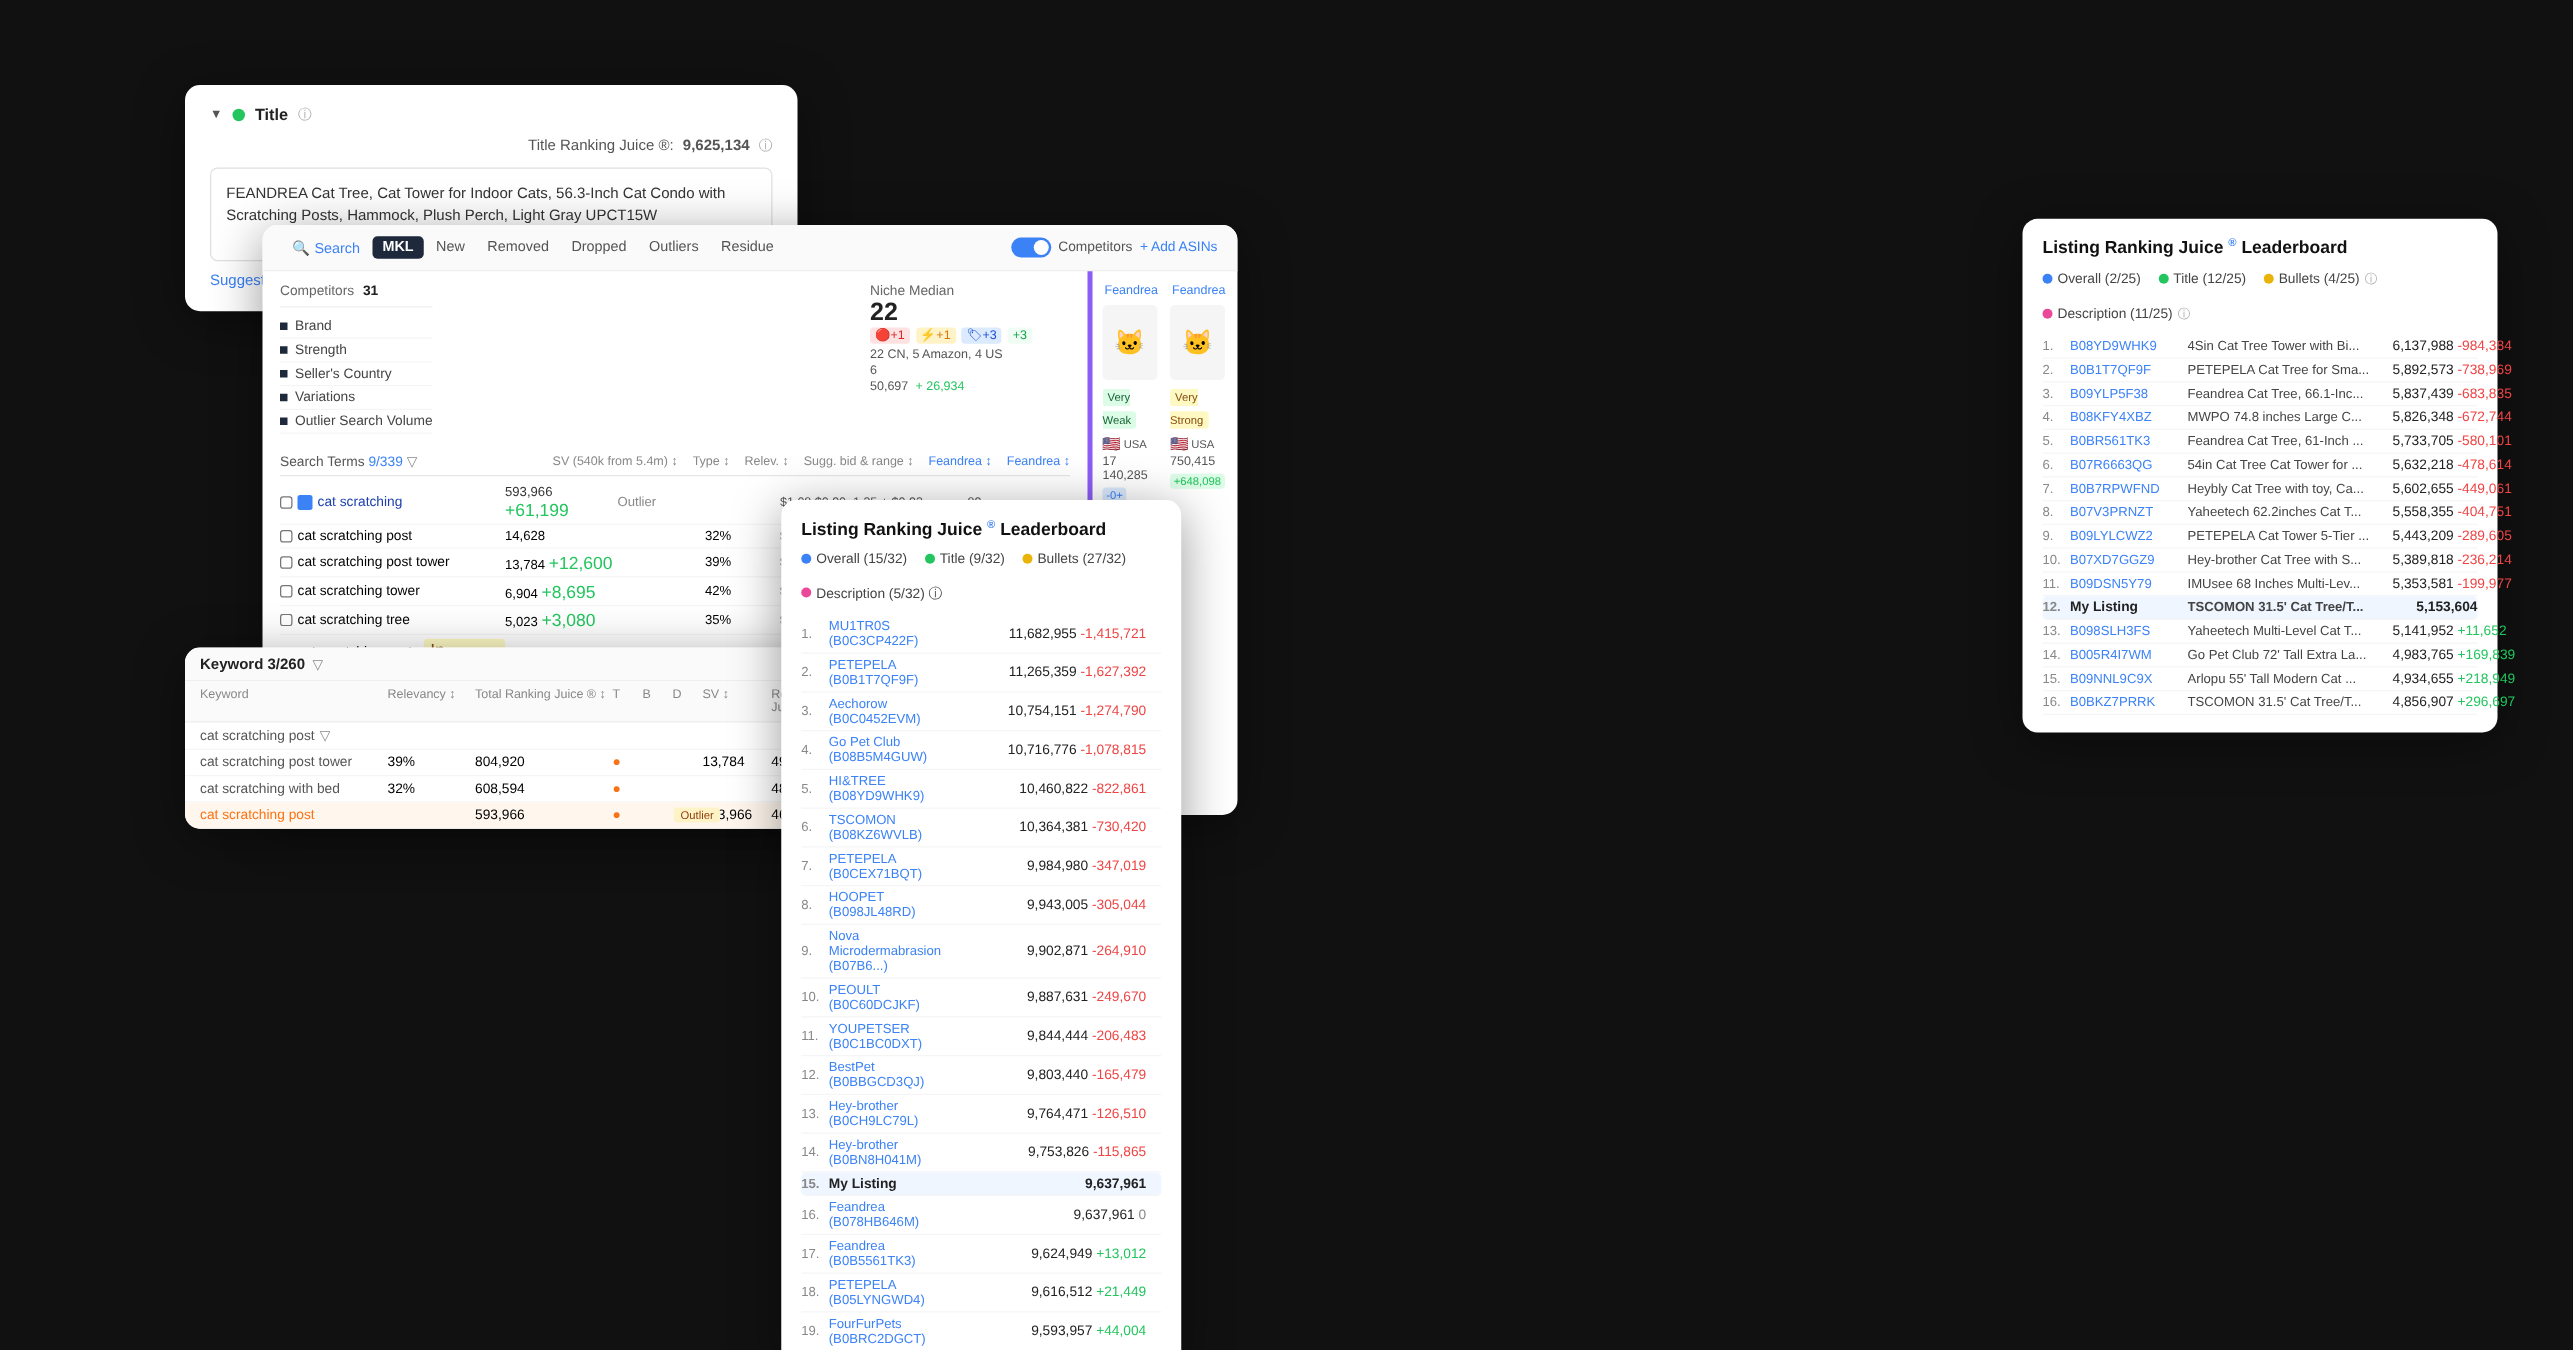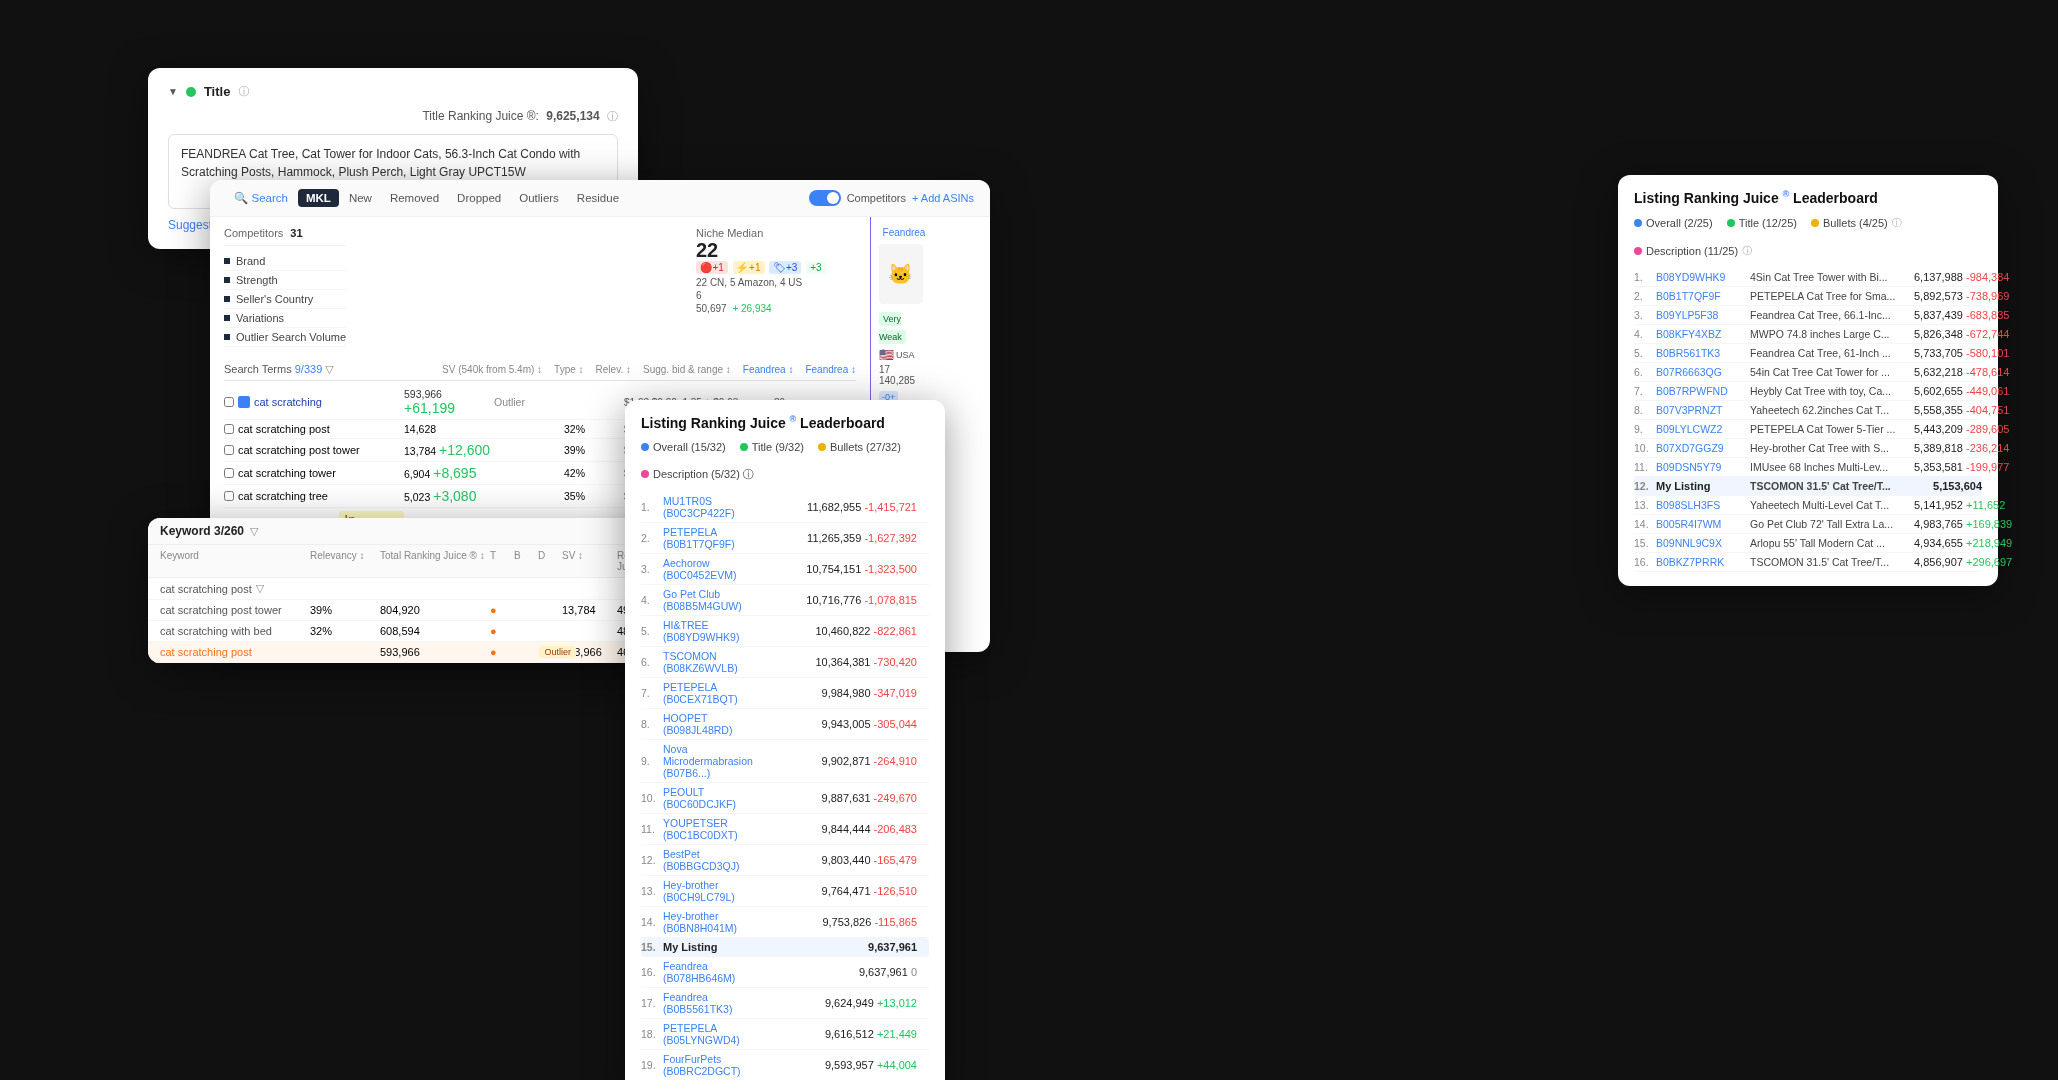--- a/index.html
+++ b/index.html
@@ -429,21 +429,21 @@
           <span style="font-size:10.5px;">824</span>
           <span style="font-size:10.5px;"></span>
           <span style="font-size:10.5px;">42%</span>
           <span style="font-size:10px;color:#555;">$0.90 $0–1.13</span>
           <span></span>
           <span></span>
         </div>
       </div>
     </div>
 
-    <div style="width:120px;border-left:1px solid #8b5cf6;padding:10px 8px;display:flex;gap:8px;flex-direction:column;">
+    <div style="width:120px;border-left:4px solid #8b5cf6;padding:10px 8px;display:flex;gap:8px;">
       <div style="width:50px;">
         <div style="font-size:10px;color:#3b82f6;text-align:center;margin-bottom:6px;">Feandrea</div>
         <div style="width:44px;height:60px;background:#f5f5f5;border-radius:4px;display:flex;align-items:center;justify-content:center;font-size:20px;">🐱</div>
         <div style="margin-top:4px;">
           <span style="font-size:9px;background:#dcfce7;color:#166534;padding:2px 4px;border-radius:3px;">Very Weak</span>
         </div>
         <div style="margin-top:4px;display:flex;align-items:center;gap:2px;">
           <span style="font-size:12px;">🇺🇸</span>
           <span style="font-size:9px;color:#555;">USA</span>
         </div>
@@ -562,21 +562,21 @@
       <span class="lb-score">11,682,955 <span class="negative">-1,415,721</span></span>
     </div>
     <div class="lb-row">
       <span class="lb-rank">2.</span>
       <a class="lb-asin">PETEPELA (B0B1T7QF9F)</a>
       <span class="lb-score">11,265,359 <span class="negative">-1,627,392</span></span>
     </div>
     <div class="lb-row">
       <span class="lb-rank">3.</span>
       <a class="lb-asin">Aechorow (B0C0452EVM)</a>
-      <span class="lb-score">10,754,151 <span class="negative">-1,323,500</span></span>
+      <span class="lb-score">10,754,151 <span class="negative">-1,274,790</span></span>
     </div>
     <div class="lb-row">
       <span class="lb-rank">4.</span>
       <a class="lb-asin">Go Pet Club (B08B5M4GUW)</a>
       <span class="lb-score">10,716,776 <span class="negative">-1,078,815</span></span>
     </div>
     <div class="lb-row">
       <span class="lb-rank">5.</span>
       <a class="lb-asin">HI&amp;TREE (B08YD9WHK9)</a>
       <span class="lb-score">10,460,822 <span class="negative">-822,861</span></span>

